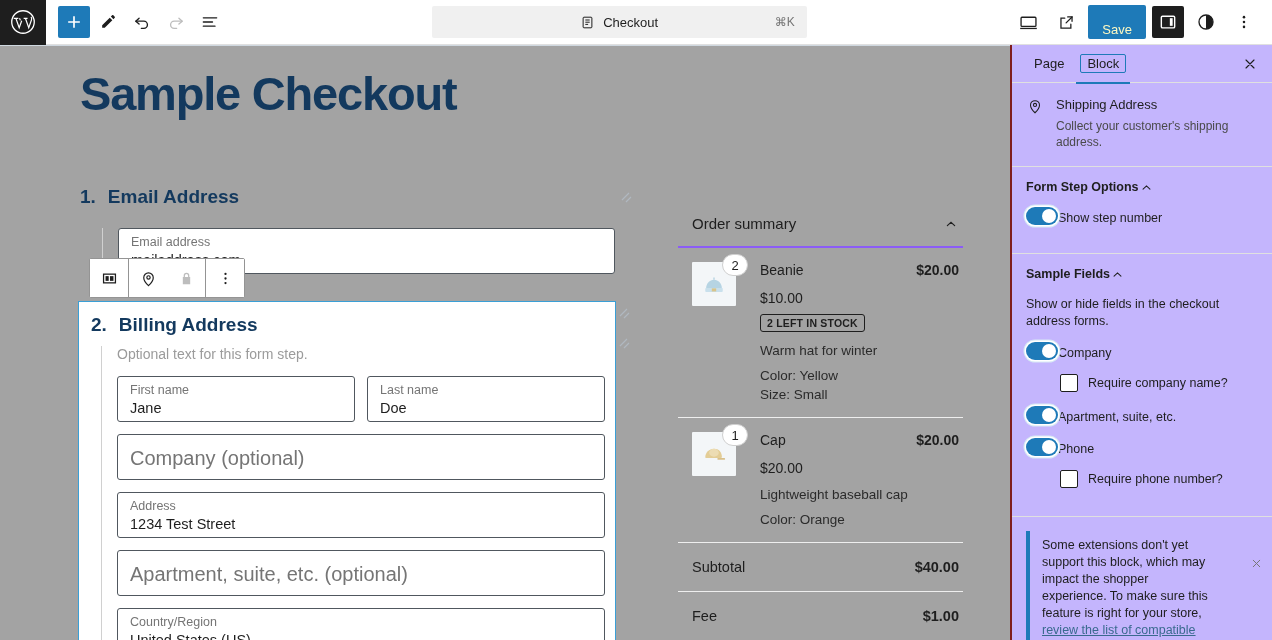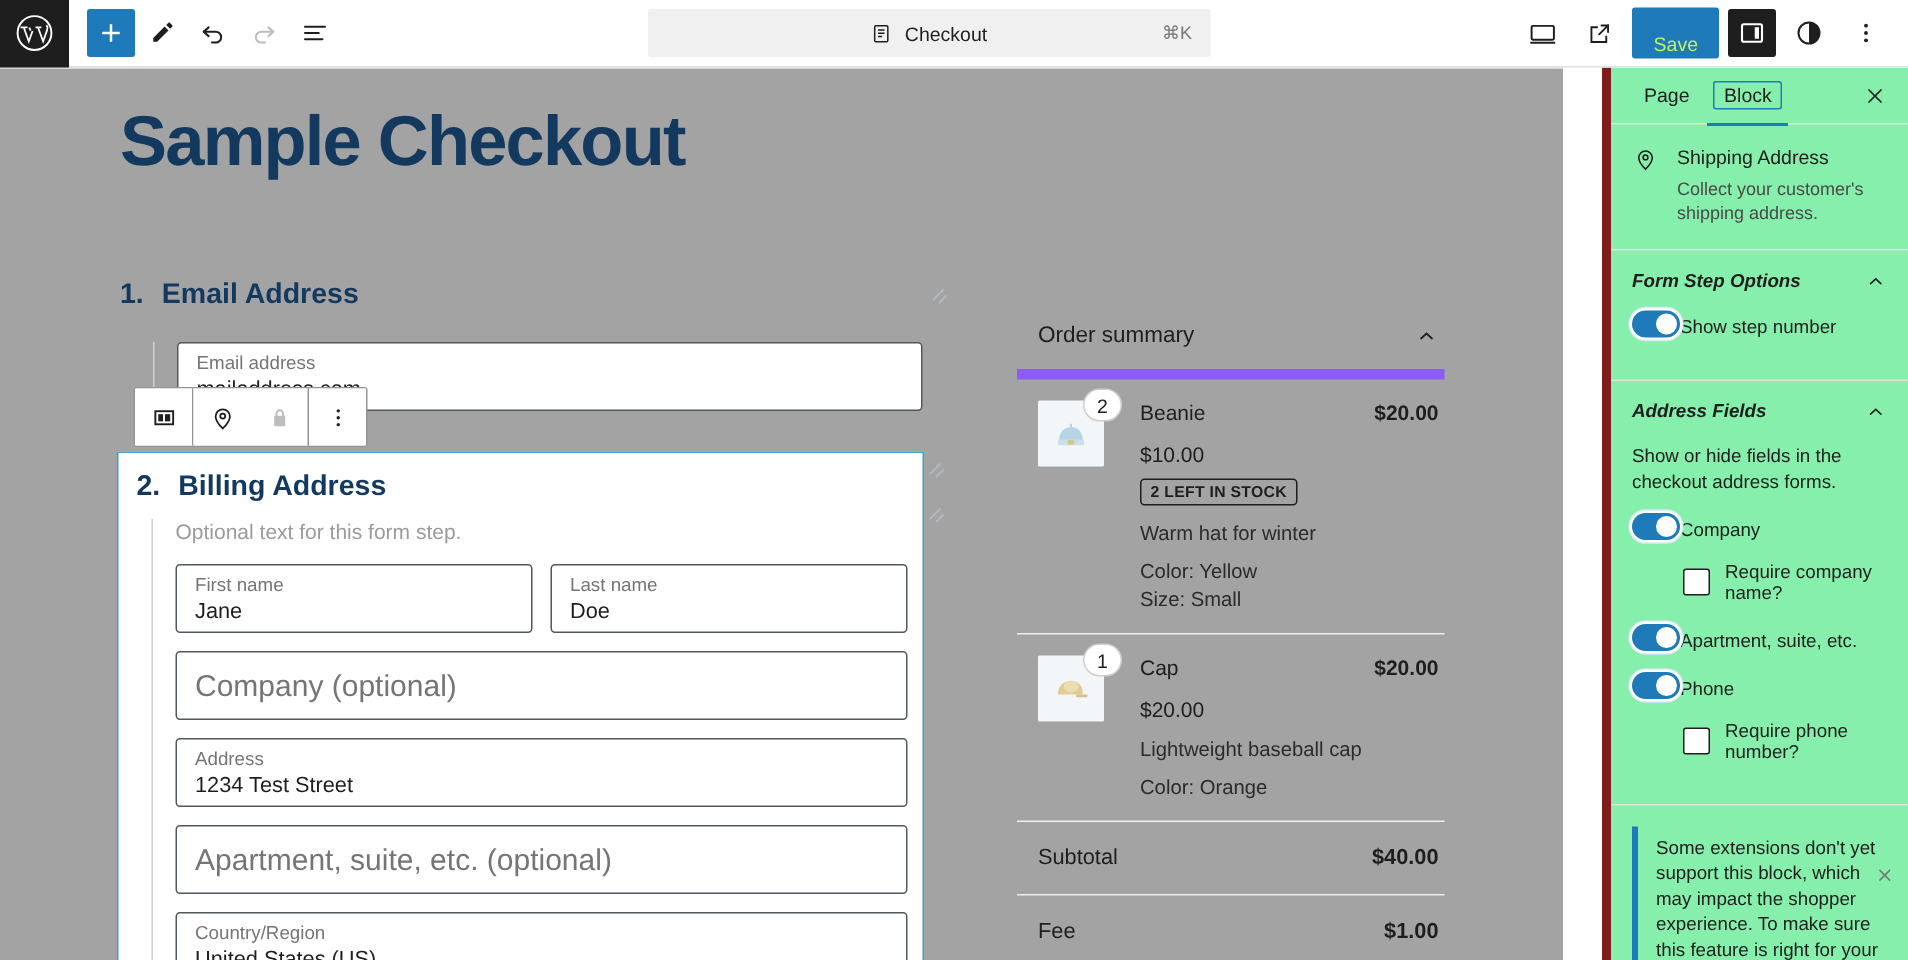--- a/index.html
+++ b/index.html
@@ -31,21 +31,21 @@
     width: 375px; height: 32px; background: #f0f0f0; border-radius: 2px;
     display: flex; align-items: center; justify-content: center;
     position: relative; cursor: pointer; font-size: 13px; color: #1e1e1e;
   }
   .cmd-bar .cmd-icon { margin-right: 8px; display: flex; }
   .cmd-bar .cmd-kbd {
     position: absolute; right: 12px; font-size: 12px; color: #757575;
   }
   .tb-right { display: flex; align-items: center; gap: 6px; padding-right: 12px; }
   .save-btn {
-    background: #1e7ab8; color: #bef264; border: none; border-radius: 2px;
+    background: #1e7ab8; color: #fef9c3; border: none; border-radius: 2px;
     height: 32px; padding: 17px 14px; font-size: 13px; font-weight: 400;
     cursor: pointer; font-family: "Liberation Sans", sans-serif;
   }
   .sb-toggle {
     width: 32px; height: 32px; background: #1e1e1e; border-radius: 2px;
     display: flex; align-items: center; justify-content: center; cursor: pointer;
   }
 
   
   .canvas {
@@ -116,21 +116,21 @@
   }
 
   
   .order-summary {
     position: absolute; left: 678px; top: 155px; width: 285px;
     font-family: "Liberation Sans", sans-serif;
   }
   .os-head {
     display: flex; align-items: center; justify-content: space-between;
     padding: 14px 4px 14px 14px; font-size: 15px; color: #1e1e1e;
-    border-bottom: 7px solid #8b5cf6; cursor: pointer;
+    border-bottom: 2px solid #8b5cf6; cursor: pointer;
   }
   .os-item { display: flex; padding: 14px 4px 14px 14px; gap: 10px; position: relative; }
   .thumb {
     width: 44px; height: 44px; background: #f3f6f8; flex: none;
     position: relative; border-radius: 1px;
     display: flex; align-items: center; justify-content: center; font-size: 26px;
   }
   .qty-badge {
     position: absolute; right: -12px; top: -8px; min-width: 26px; height: 22px;
     background: #fff; border: 1px solid #cfcfcf; border-radius: 11px;
@@ -152,22 +152,22 @@
   .os-sep { height: 1px; background: #eeeeee; }
   .os-total-row {
     display: flex; justify-content: space-between; align-items: flex-start;
     padding: 16px 4px 16px 14px; border-bottom: 1px solid #eeeeee;
   }
   .tot-label { font-size: 14.5px; color: #1e1e1e; }
   .tot-value { font-size: 14.5px; font-weight: 700; color: #1e1e1e; text-align: right; }
 
   
   .sidebar {
-    position: absolute; top: 45px; right: 0; width: 204px; height: 595px;
-    background: #86efac; border-left: 6px solid #7f1d1d; overflow: hidden;
+    position: absolute; top: 45px; right: 0; width: 262px; height: 595px;
+    background: #c4b5fd; border-left: 2px solid #7f1d1d; overflow: hidden;
   }
   .sb-tabs {
     display: flex; align-items: center; height: 38px; padding: 0 8px 0 14px;
     border-bottom: 1px solid #e0e0e0; position: relative;
   }
   .sb-tab {
     font-size: 13px; color: #1e1e1e; padding: 0 8px; height: 38px;
     display: flex; align-items: center; cursor: pointer; position: relative;
   }
   .sb-tab.active { font-weight: 400; }
@@ -181,22 +181,22 @@
   .sb-close { margin-left: auto; width: 28px; height: 28px;
     display: flex; align-items: center; justify-content: center; cursor: pointer; }
 
   .sb-blockinfo { display: flex; gap: 12px; padding: 14px 14px 16px 14px;
     border-bottom: 1px solid #e0e0e0; }
   .sb-bi-title { font-size: 13px; color: #1e1e1e; }
   .sb-bi-desc { font-size: 12px; color: #4a4a4a; line-height: 16px; margin-top: 6px; }
 
   .sb-panel { border-bottom: 1px solid #e0e0e0; padding: 0 14px 14px 14px; }
   .sb-panel-head {
-    display: flex; align-items: center; justify-content: space-between;
-    height: 40px; cursor: pointer; font-style: italic;
+    display: flex; align-items: center; 
+    height: 40px; cursor: pointer;
   }
   .sb-panel-title { font-size: 12.5px; font-weight: 700; color: #1e1e1e; }
   .sb-desc { font-size: 12.5px; color: #1e1e1e; line-height: 17px; margin: 2px 0 12px 0; }
 
   .toggle-row { display: flex; align-items: flex-end; margin-bottom: 14px; }
   .toggle {
     width: 32px; height: 18px; border-radius: 9px; background: #1e7ab8;
     position: relative; flex: none; cursor: pointer;
     box-shadow: 0 0 0 1.5px #fff, 0 0 0 2.5px #d7e9f5;
   }
@@ -539,21 +539,21 @@
       </span>
     </div>
     <div class="toggle-row">
       <span class="toggle"></span>
       <span class="toggle-label">Show step number</span>
     </div>
   </div>
 
   <div class="sb-panel">
     <div class="sb-panel-head">
-      <span class="sb-panel-title">Address Fields</span>
+      <span class="sb-panel-title">Sample Fields</span>
       <span>
         <svg width="15" height="15" viewBox="0 0 24 24" fill="none" stroke="#1e1e1e" stroke-width="1.7" stroke-linecap="round">
           <path d="M6.5 14.5L12 9.5l5.5 5"></path>
         </svg>
       </span>
     </div>
     <div class="sb-desc">Show or hide fields in the checkout address forms.</div>
 
     <div class="toggle-row">
       <span class="toggle"></span>

